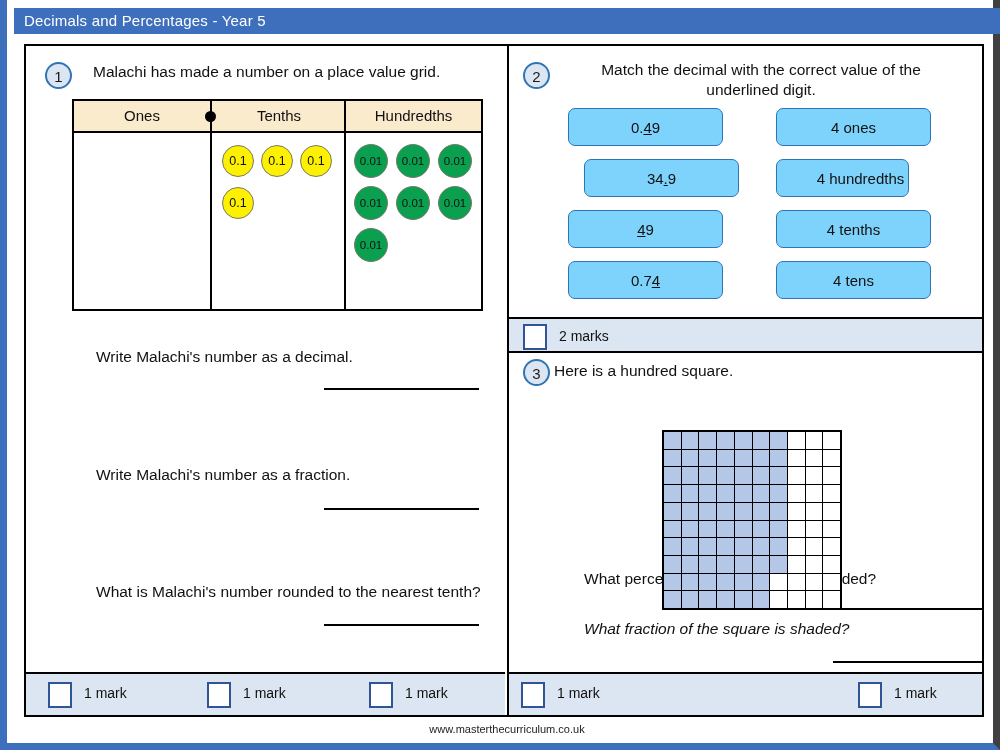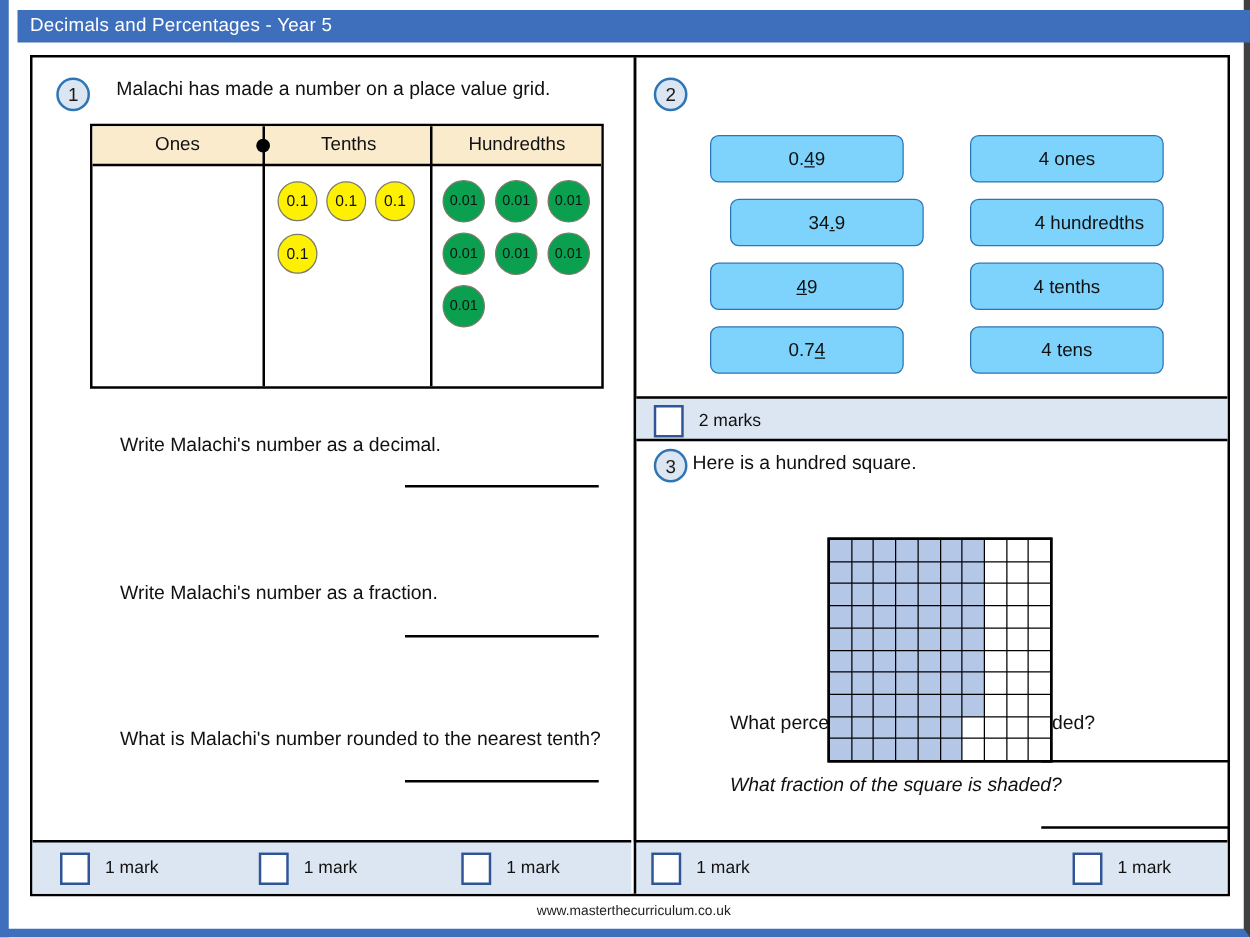--- a/index.html
+++ b/index.html
@@ -6,21 +6,21 @@
   body{
     width:1000px;height:750px;
     background:#ffffff;
     font-family:"Liberation Sans", sans-serif;
     overflow:hidden;
   }
   .page{
     position:relative;width:1000px;height:750px;
     box-sizing:border-box;
     border-left:7px solid #3E6FBD;
-    border-right:5px solid #404040;
+    border-right:7px solid #404040;
     border-bottom:7px solid #3E6FBD;
     background:#fff;
   }
   
   .titlebar{
     position:absolute;left:7px;top:8px;width:986px;height:26px;
     background:#3E6FBD;color:#fff;
     font-size:15px;line-height:26px;
     padding-left:10px;box-sizing:border-box;
     letter-spacing:.2px;
@@ -150,36 +150,37 @@
       <div class="qtext" style="left:70px;top:420px;">Write Malachi's number as a fraction.</div>
       <div class="rule" style="left:298px;top:462px;width:155px;"></div>
 
       <div class="qtext" style="left:70px;top:537px;">What is Malachi's number rounded to the nearest tenth?</div>
       <div class="rule" style="left:298px;top:578px;width:155px;"></div>
     </div>
 
     <div class="col-right">
 
       <div class="qnum" style="left:14px;top:16px;">2</div>
+      <div class="qtext" style="left:57px;top:14px;width:390px;text-align:center;line-height:20px;">Match the decimal with the correct value of the underlined  digit.</div>
 
       <div class="optbox" style="left:59px;top:62px;width:155px;height:38px;">
         <span><span>0.</span><span class="u">4</span><span>9</span></span>
       </div>
       <div class="optbox" style="left:59px;top:113px;width:155px;height:38px;margin-left:16px;">
         <span><span>34</span><span class="u">.</span><span>9</span></span>
       </div>
       <div class="optbox" style="left:59px;top:164px;width:155px;height:38px;">
         <span><span></span><span class="u">4</span><span>9</span></span>
       </div>
       <div class="optbox" style="left:59px;top:215px;width:155px;height:38px;">
         <span><span>0.7</span><span class="u">4</span><span></span></span>
       </div>
 
       <div class="optbox" style="left:267px;top:62px;width:155px;height:38px;">4 ones</div>
-      <div class="optbox" style="left:267px;top:113px;width:155px;height:38px;padding-left:36px;">4 hundredths</div>
+      <div class="optbox" style="left:267px;top:113px;width:133px;height:38px;padding-left:36px;">4 hundredths</div>
       <div class="optbox" style="left:267px;top:164px;width:155px;height:38px;">4 tenths</div>
       <div class="optbox" style="left:267px;top:215px;width:155px;height:38px;">4 tens</div>
 
       <div class="marksbar" style="left:0;top:271px;width:473px;height:36px;border-top:2px solid #000;border-bottom:2px solid #000;">
         <div class="markbox" style="left:14px;top:5px;"></div>
         <div class="marklabel" style="left:50px;top:9px;">2 marks</div>
       </div>
 
       <div class="qnum" style="left:14px;top:313px;">3</div>
       <div class="qtext" style="left:45px;top:316px;">Here is a hundred square.</div>

